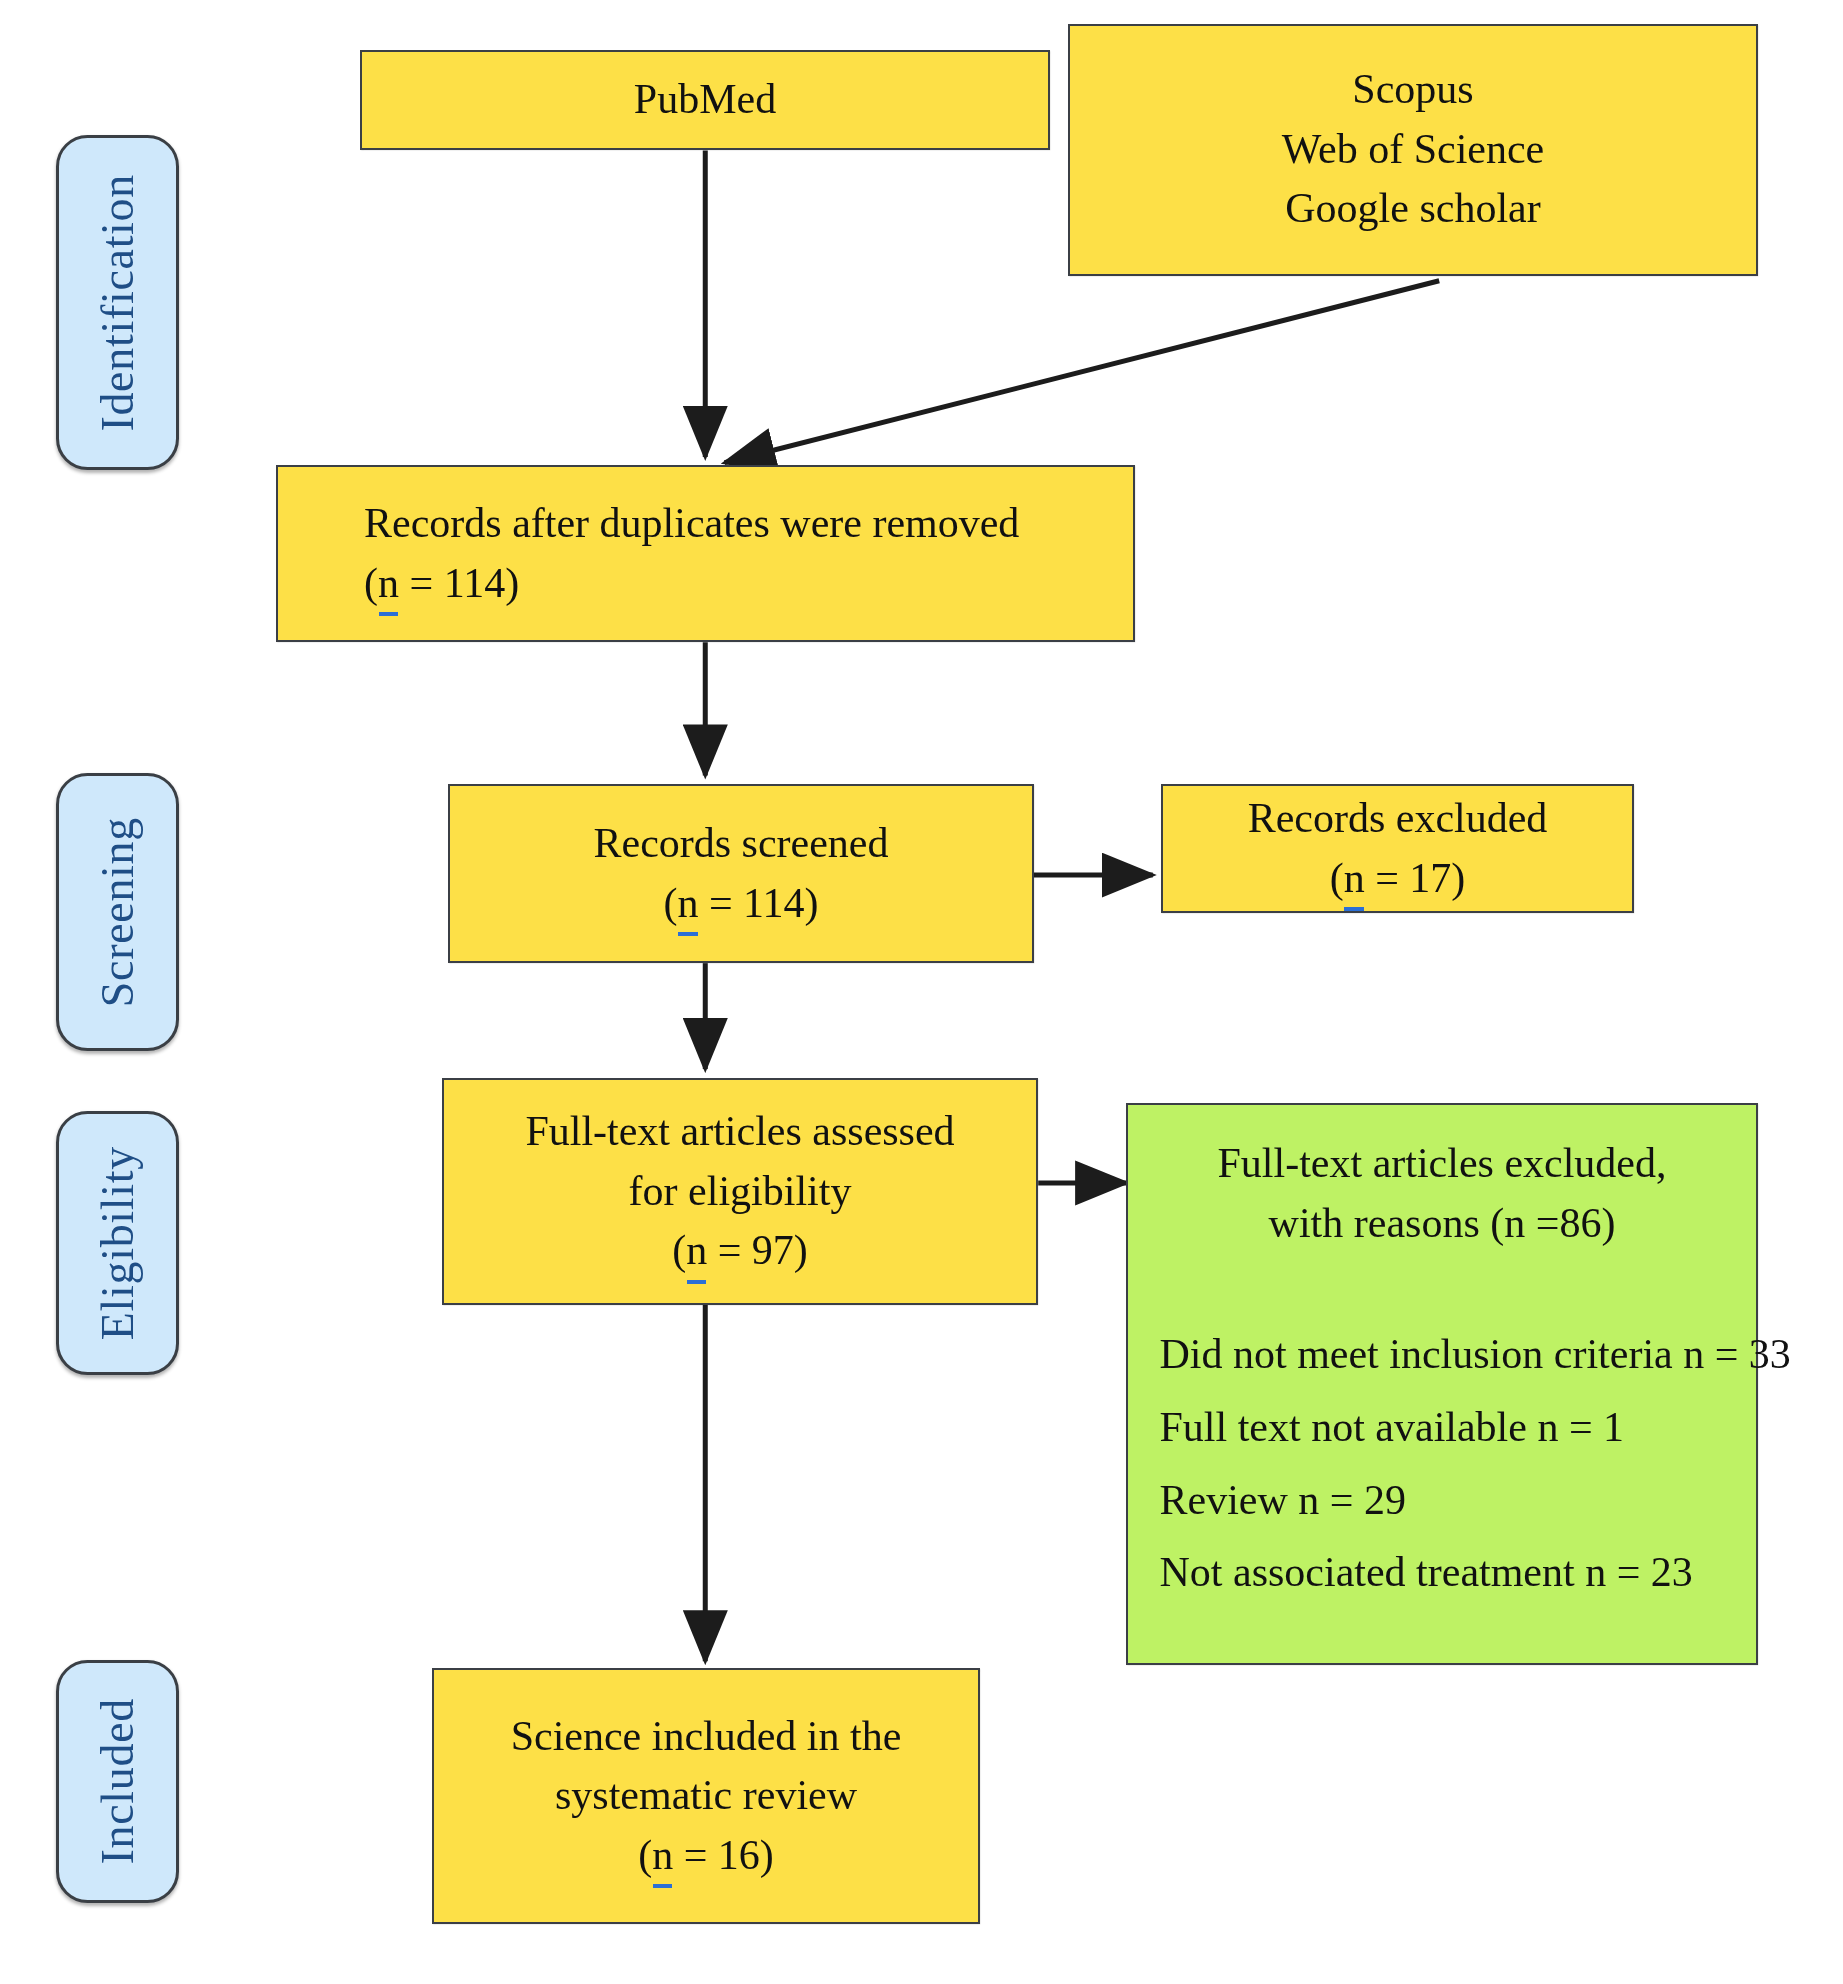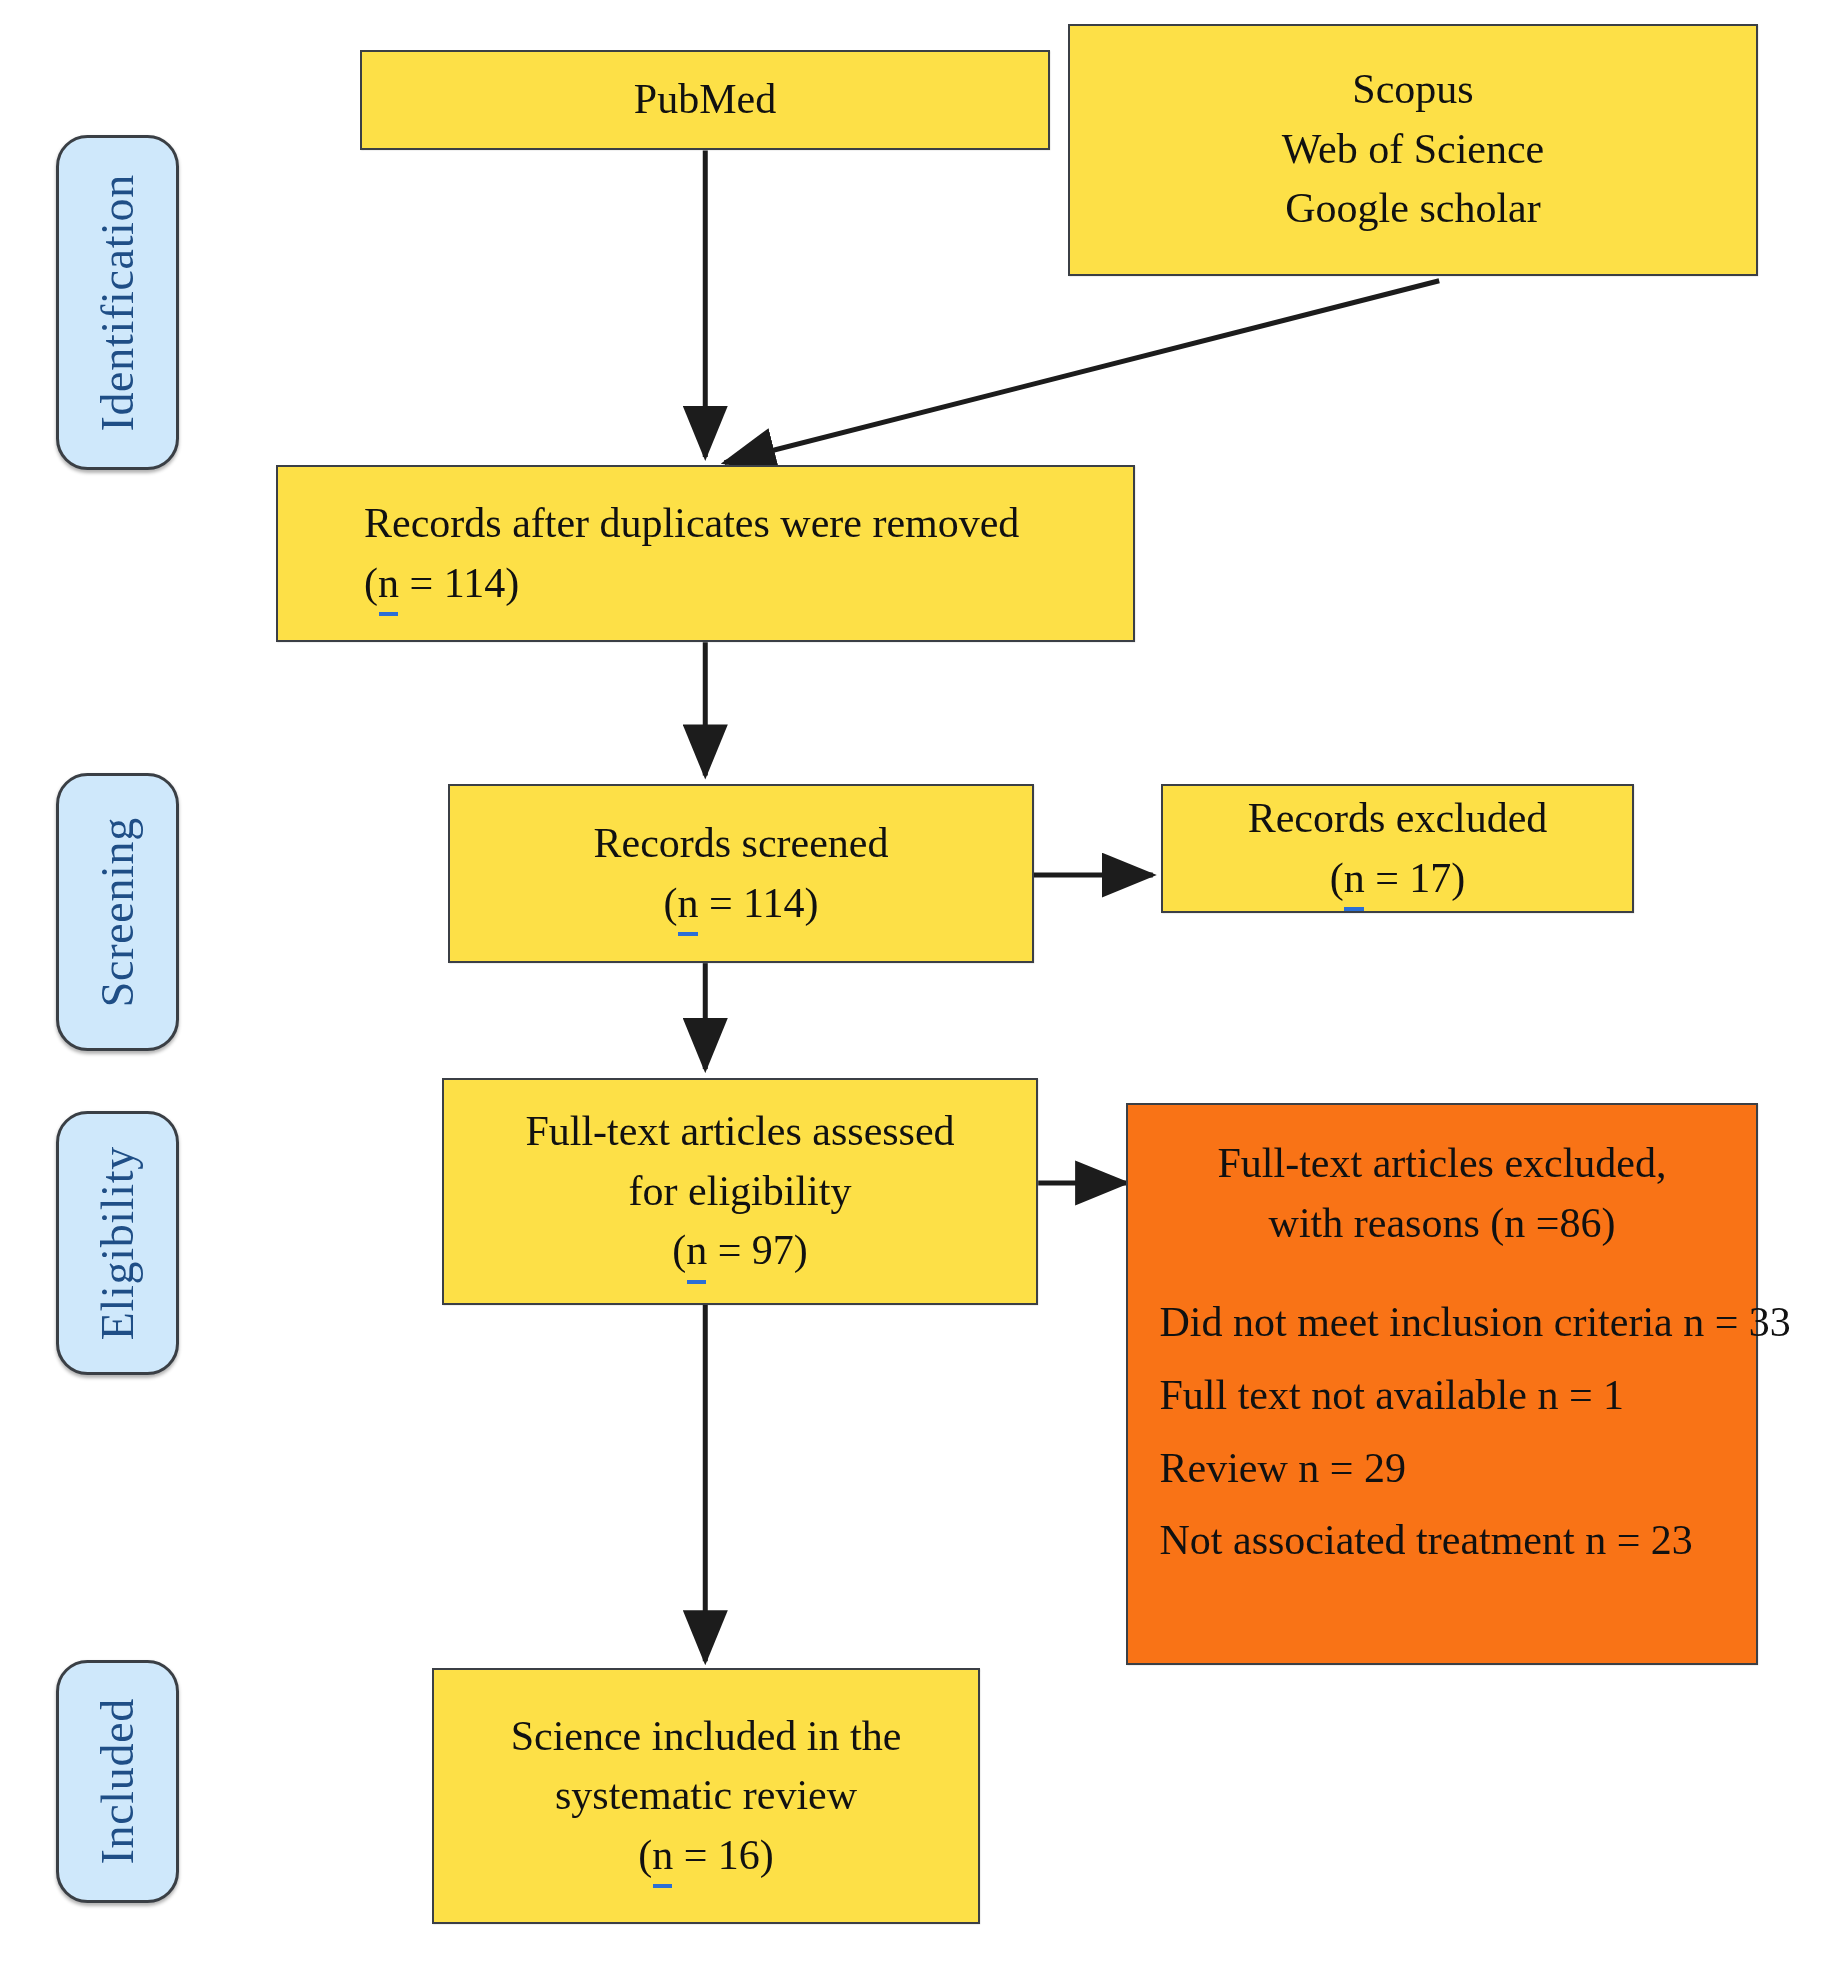--- a/index.html
+++ b/index.html
@@ -68,37 +68,37 @@
     line-height: 1.42;
     text-align: center;
     padding: 4.3px 10px;
   }
   .flow-box .ln { display: block; white-space: nowrap; }
 
   
   .reasons-box {
     position: absolute;
     box-sizing: border-box;
-    background: #f97316;
+    background: #bef264;
     border: 2.9px solid #3b3f45;
     box-shadow: 0.7px 1.4px 1.4px rgba(0,0,0,0.25);
     color: #111111;
     font-size: 42px;
     line-height: 1.42;
     padding: 29px 31.5px;
     display: flex;
     flex-direction: column;
   }
   .reasons-head {
     text-align: center;
     align-self: stretch;
   }
   .reasons-head .ln { display: block; white-space: nowrap; }
   .reasons-list {
-    margin-top: 40px;
+    margin-top: 72px;
     text-align: left;
   }
   .reasons-list .reason-item {
     display: block;
     white-space: nowrap;
     margin-bottom: 13px;
   }
 
   
   .sc {

